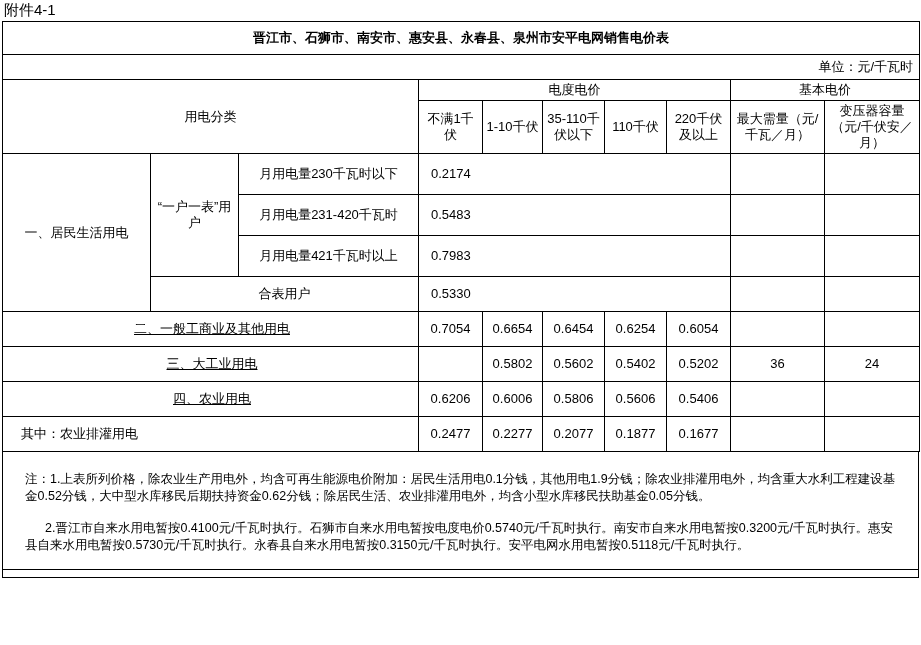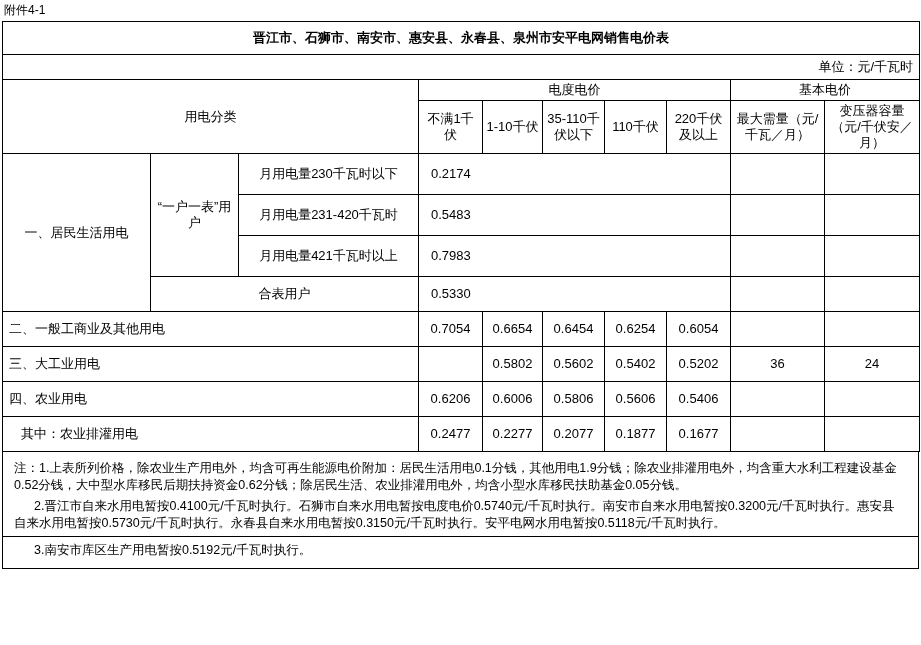--- a/index.html
+++ b/index.html
@@ -16,21 +16,21 @@
     overflow: hidden;
   }
   .page {
     width: 921px;
     height: 645px;
     position: relative;
     box-sizing: border-box;
   }
   .doc-tag {
     padding: 2px 0 3px 4px;
-    font-size: 12px;
+    font-size: 15px;
     line-height: 16px;
   }
   table.main {
     border-collapse: collapse;
     width: 917px;
     margin-left: 2px;
     table-layout: fixed;
     padding-left: 23px;
   }
   table.main td {
@@ -61,23 +61,24 @@
   .hdr-small {
     text-align: center;
     font-size: 12px;
     line-height: 15px;
   }
   .cat-label {
     text-align: center;
     font-size: 14px;
   }
   .row-label-left {
-    text-align: left;
+    text-align: center;
     font-size: 14px;
     padding-left: 6px !important;
+    text-decoration: underline;
   }
   .row-label-indent {
     text-align: left;
     font-size: 14px;
     padding-left: 18px !important;
   }
   .sub-label {
     text-align: center;
     font-size: 13px;
   }
@@ -94,21 +95,21 @@
     border: 1px solid #000000;
     border-top: none;
     width: 917px;
     margin-left: 2px;
     box-sizing: border-box;
     padding: 3px 6px 4px 6px;
     font-size: 12.5px;
     line-height: 16.5px;
   }
   .notes p {
-    margin: 5px;
+    margin: 16px;
     text-indent: 0;
   }
   .notes p.ind {
     text-indent: 20px;
   }
   .note-sep {
     border-top: 1px solid #000000;
     margin: 3px -6px 3px -6px;
   }
   .tall { height: 38px; }
@@ -222,16 +223,15 @@
         <td class="price"></td>
         <td class="price"></td>
       </tr>
     </tbody>
   </table>
 
   <div class="notes">
     <p>注：1.上表所列价格，除农业生产用电外，均含可再生能源电价附加：居民生活用电0.1分钱，其他用电1.9分钱；除农业排灌用电外，均含重大水利工程建设基金0.52分钱，大中型水库移民后期扶持资金0.62分钱；除居民生活、农业排灌用电外，均含小型水库移民扶助基金0.05分钱。</p>
     <p class="ind">2.晋江市自来水用电暂按0.4100元/千瓦时执行。石狮市自来水用电暂按电度电价0.5740元/千瓦时执行。南安市自来水用电暂按0.3200元/千瓦时执行。惠安县自来水用电暂按0.5730元/千瓦时执行。永春县自来水用电暂按0.3150元/千瓦时执行。安平电网水用电暂按0.5118元/千瓦时执行。</p>
     <div class="note-sep"></div>
-    <p class="ind">3.南安市库区生产用电暂按0.5192元/千瓦时执行。</p>
   </div>
 
 </div>
 
 </body></html>

